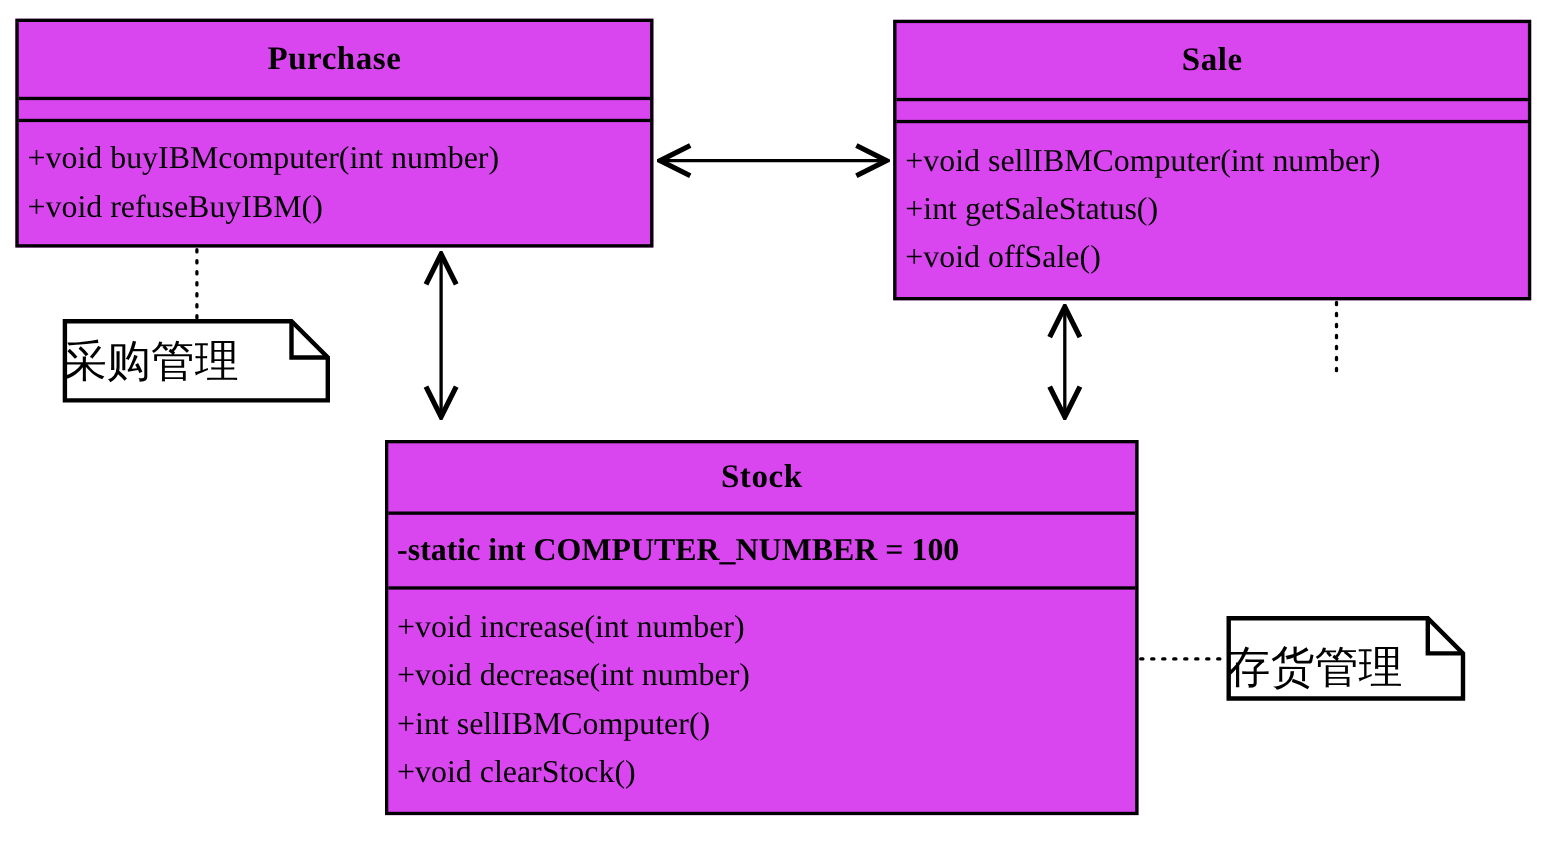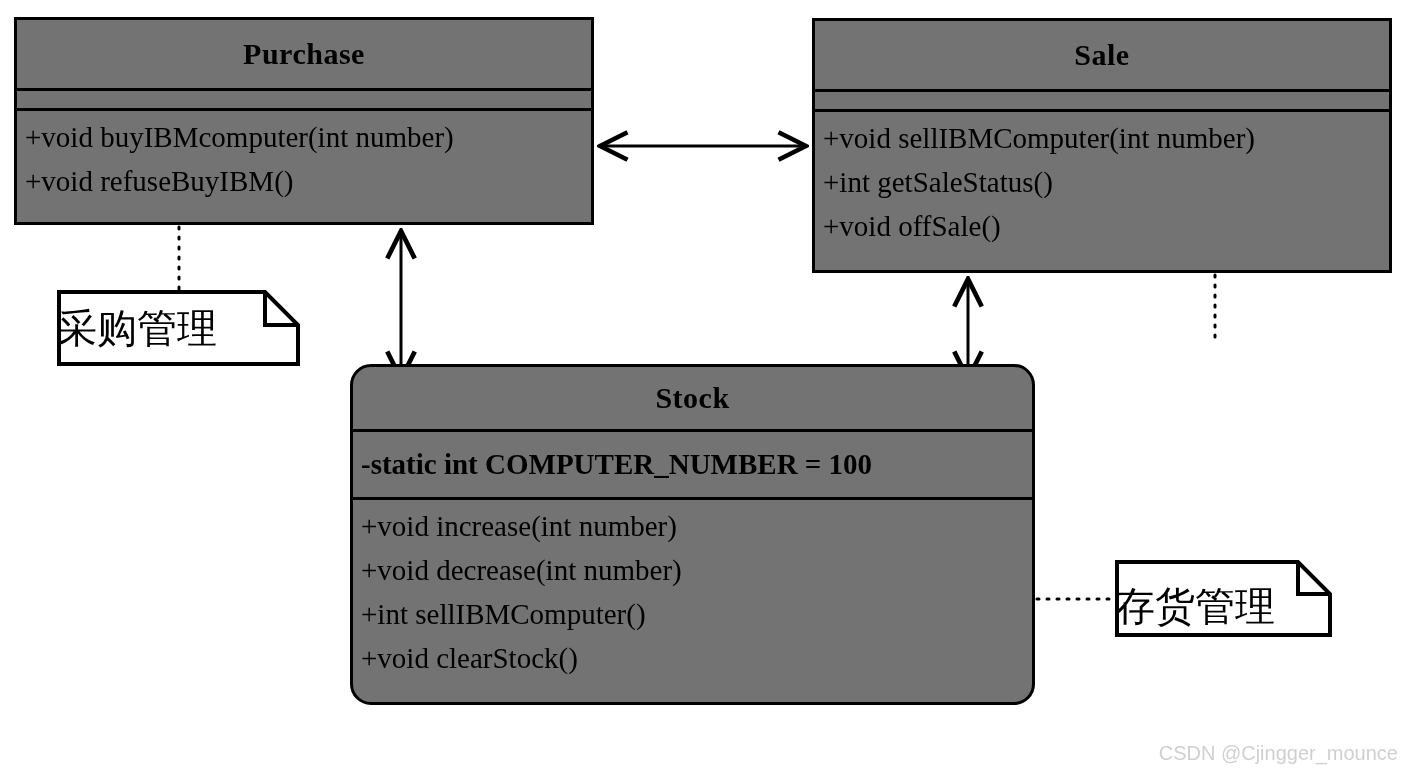--- a/index.html
+++ b/index.html
@@ -15,21 +15,21 @@
     background: #ffffff;
     overflow: hidden;
     font-family: "Liberation Serif", "DejaVu Serif", serif;
   }
 
   
   .uml-class {
     position: absolute;
     box-sizing: border-box;
     border: 3px solid #000000;
-    background: #737373;
+    background: #d946ef;
     display: flex;
     flex-direction: column;
   }
   .uml-name {
     box-sizing: border-box;
     display: flex;
     align-items: center;
     justify-content: center;
     font-weight: bold;
     font-size: 30px;
@@ -47,21 +47,21 @@
     font-weight: bold;
   }
   .uml-attrs.empty {
     padding: 0;
   }
   .uml-ops {
     box-sizing: border-box;
     padding: 4px 8px 6px 8px;
     display: flex;
     flex-direction: column;
-    justify-content: flex-start;
+    justify-content: center;
     flex: 1 1 auto;
   }
   .member {
     font-size: 29px;
     line-height: 44px;
     color: #000000;
     white-space: nowrap;
   }
 
   
@@ -147,21 +147,21 @@
   <div class="uml-class" style="left:812px; top:18px; width:580px; height:255px;">
     <div class="uml-name" style="height:71px;">Sale</div>
     <div class="uml-attrs empty" style="height:20px;"></div>
     <div class="uml-ops">
       <div class="member">+void sellIBMComputer(int number)</div>
       <div class="member">+int getSaleStatus()</div>
       <div class="member">+void offSale()</div>
     </div>
   </div>
 
-  <div class="uml-class" style="left:350px; top:364px; width:685px; height:341px;border-radius:21px;">
+  <div class="uml-class" style="left:350px; top:400px; width:685px; height:341px;">
     <div class="uml-name" style="height:65px;">Stock</div>
     <div class="uml-attrs" style="height:68px;">
       <div class="member">-static int COMPUTER_NUMBER = 100</div>
     </div>
     <div class="uml-ops">
       <div class="member">+void increase(int number)</div>
       <div class="member">+void decrease(int number)</div>
       <div class="member">+int sellIBMComputer()</div>
       <div class="member">+void clearStock()</div>
     </div>
@@ -177,15 +177,14 @@
 
 
   <div class="uml-note" style="left:1115px; top:560px; width:217px; height:92px;">
     <svg width="217" height="77" viewBox="0 0 217 77">
       <path d="M 2 2 L 183 2 L 215 34 L 215 75 L 2 75 Z" fill="#ffffff" stroke="#000000" stroke-width="4"></path>
       <path d="M 183 2 L 183 34 L 215 34" fill="none" stroke="#000000" stroke-width="4"></path>
     </svg>
     <div class="note-text">存货管理</div>
   </div>
 
-  <div class="watermark">CSDN @Cjingger_mounce</div>
 
 </div>
 
 </body></html>

